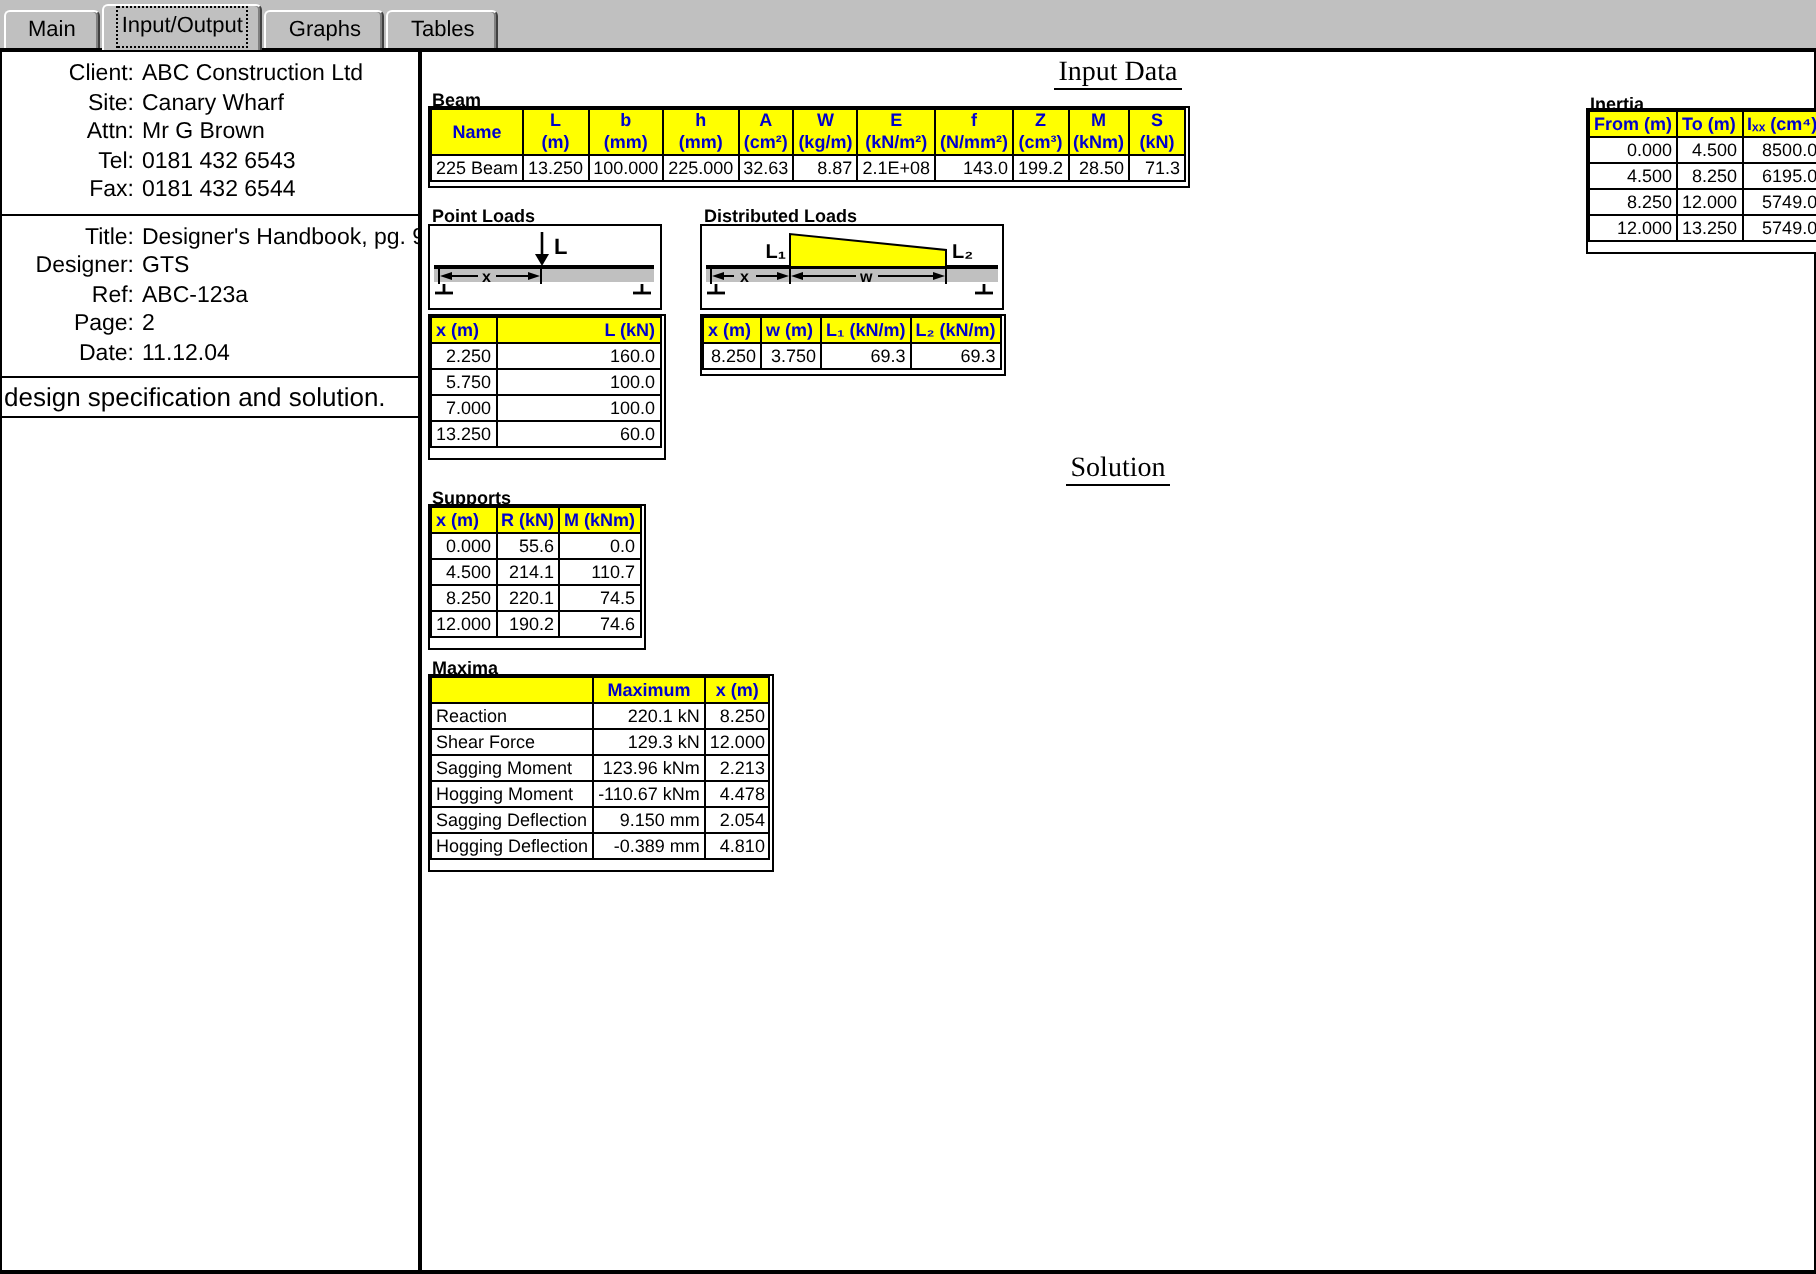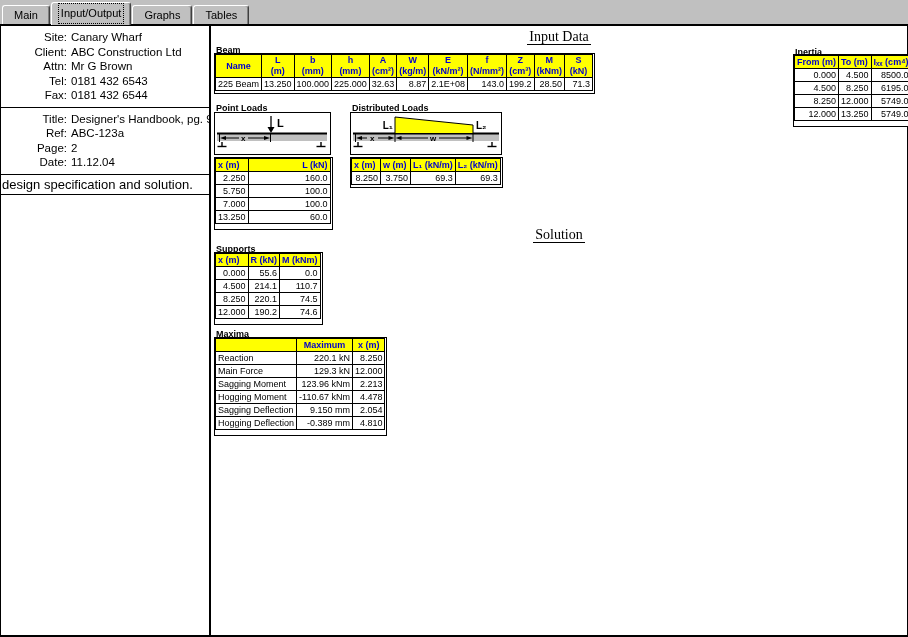--- a/index.html
+++ b/index.html
@@ -71,44 +71,48 @@
     <div class="tab selected"><span class="lbl">Input/Output</span></div>
     <div class="tab"><span class="lbl">Graphs</span></div>
     <div class="tab"><span class="lbl">Tables</span></div>
   </div>
 
   <div class="content">
 
     <div class="left-panel">
       <div class="lp-section">
         <div class="lp-row">
+            <span class="lp-label">Client:</span>
+            <span class="lp-value">ABC Construction Ltd</span>
+          </div>
+        <div class="lp-row">
             <span class="lp-label">Site:</span>
             <span class="lp-value">Canary Wharf</span>
           </div>
         <div class="lp-row">
-            <span class="lp-label">Client:</span>
-            <span class="lp-value">ABC Construction Ltd</span>
-          </div>
-        <div class="lp-row">
             <span class="lp-label">Attn:</span>
             <span class="lp-value">Mr G Brown</span>
           </div>
         <div class="lp-row">
             <span class="lp-label">Tel:</span>
             <span class="lp-value">0181 432 6543</span>
           </div>
         <div class="lp-row">
             <span class="lp-label">Fax:</span>
             <span class="lp-value">0181 432 6544</span>
           </div>
       </div>
       <div class="lp-section">
         <div class="lp-row">
             <span class="lp-label">Title:</span>
             <span class="lp-value">Designer's Handbook, pg. 97</span>
+          </div>
+        <div class="lp-row">
+            <span class="lp-label">Designer:</span>
+            <span class="lp-value">GTS</span>
           </div>
         <div class="lp-row">
             <span class="lp-label">Ref:</span>
             <span class="lp-value">ABC-123a</span>
           </div>
         <div class="lp-row">
             <span class="lp-label">Page:</span>
             <span class="lp-value">2</span>
           </div>
         <div class="lp-row">
@@ -376,21 +380,21 @@
             <th class="l" style="width:76px;"></th>
             <th style="width:52px;">Maximum</th>
             <th style="width:28px;">x (m)</th>
           </tr>
           <tr>
                 <td class="l">Reaction</td>
                 <td>220.1 kN</td>
                 <td>8.250</td>
               </tr>
           <tr>
-                <td class="l">Main Force</td>
+                <td class="l">Shear Force</td>
                 <td>129.3 kN</td>
                 <td>12.000</td>
               </tr>
           <tr>
                 <td class="l">Sagging Moment</td>
                 <td>123.96 kNm</td>
                 <td>2.213</td>
               </tr>
           <tr>
                 <td class="l">Hogging Moment</td>

